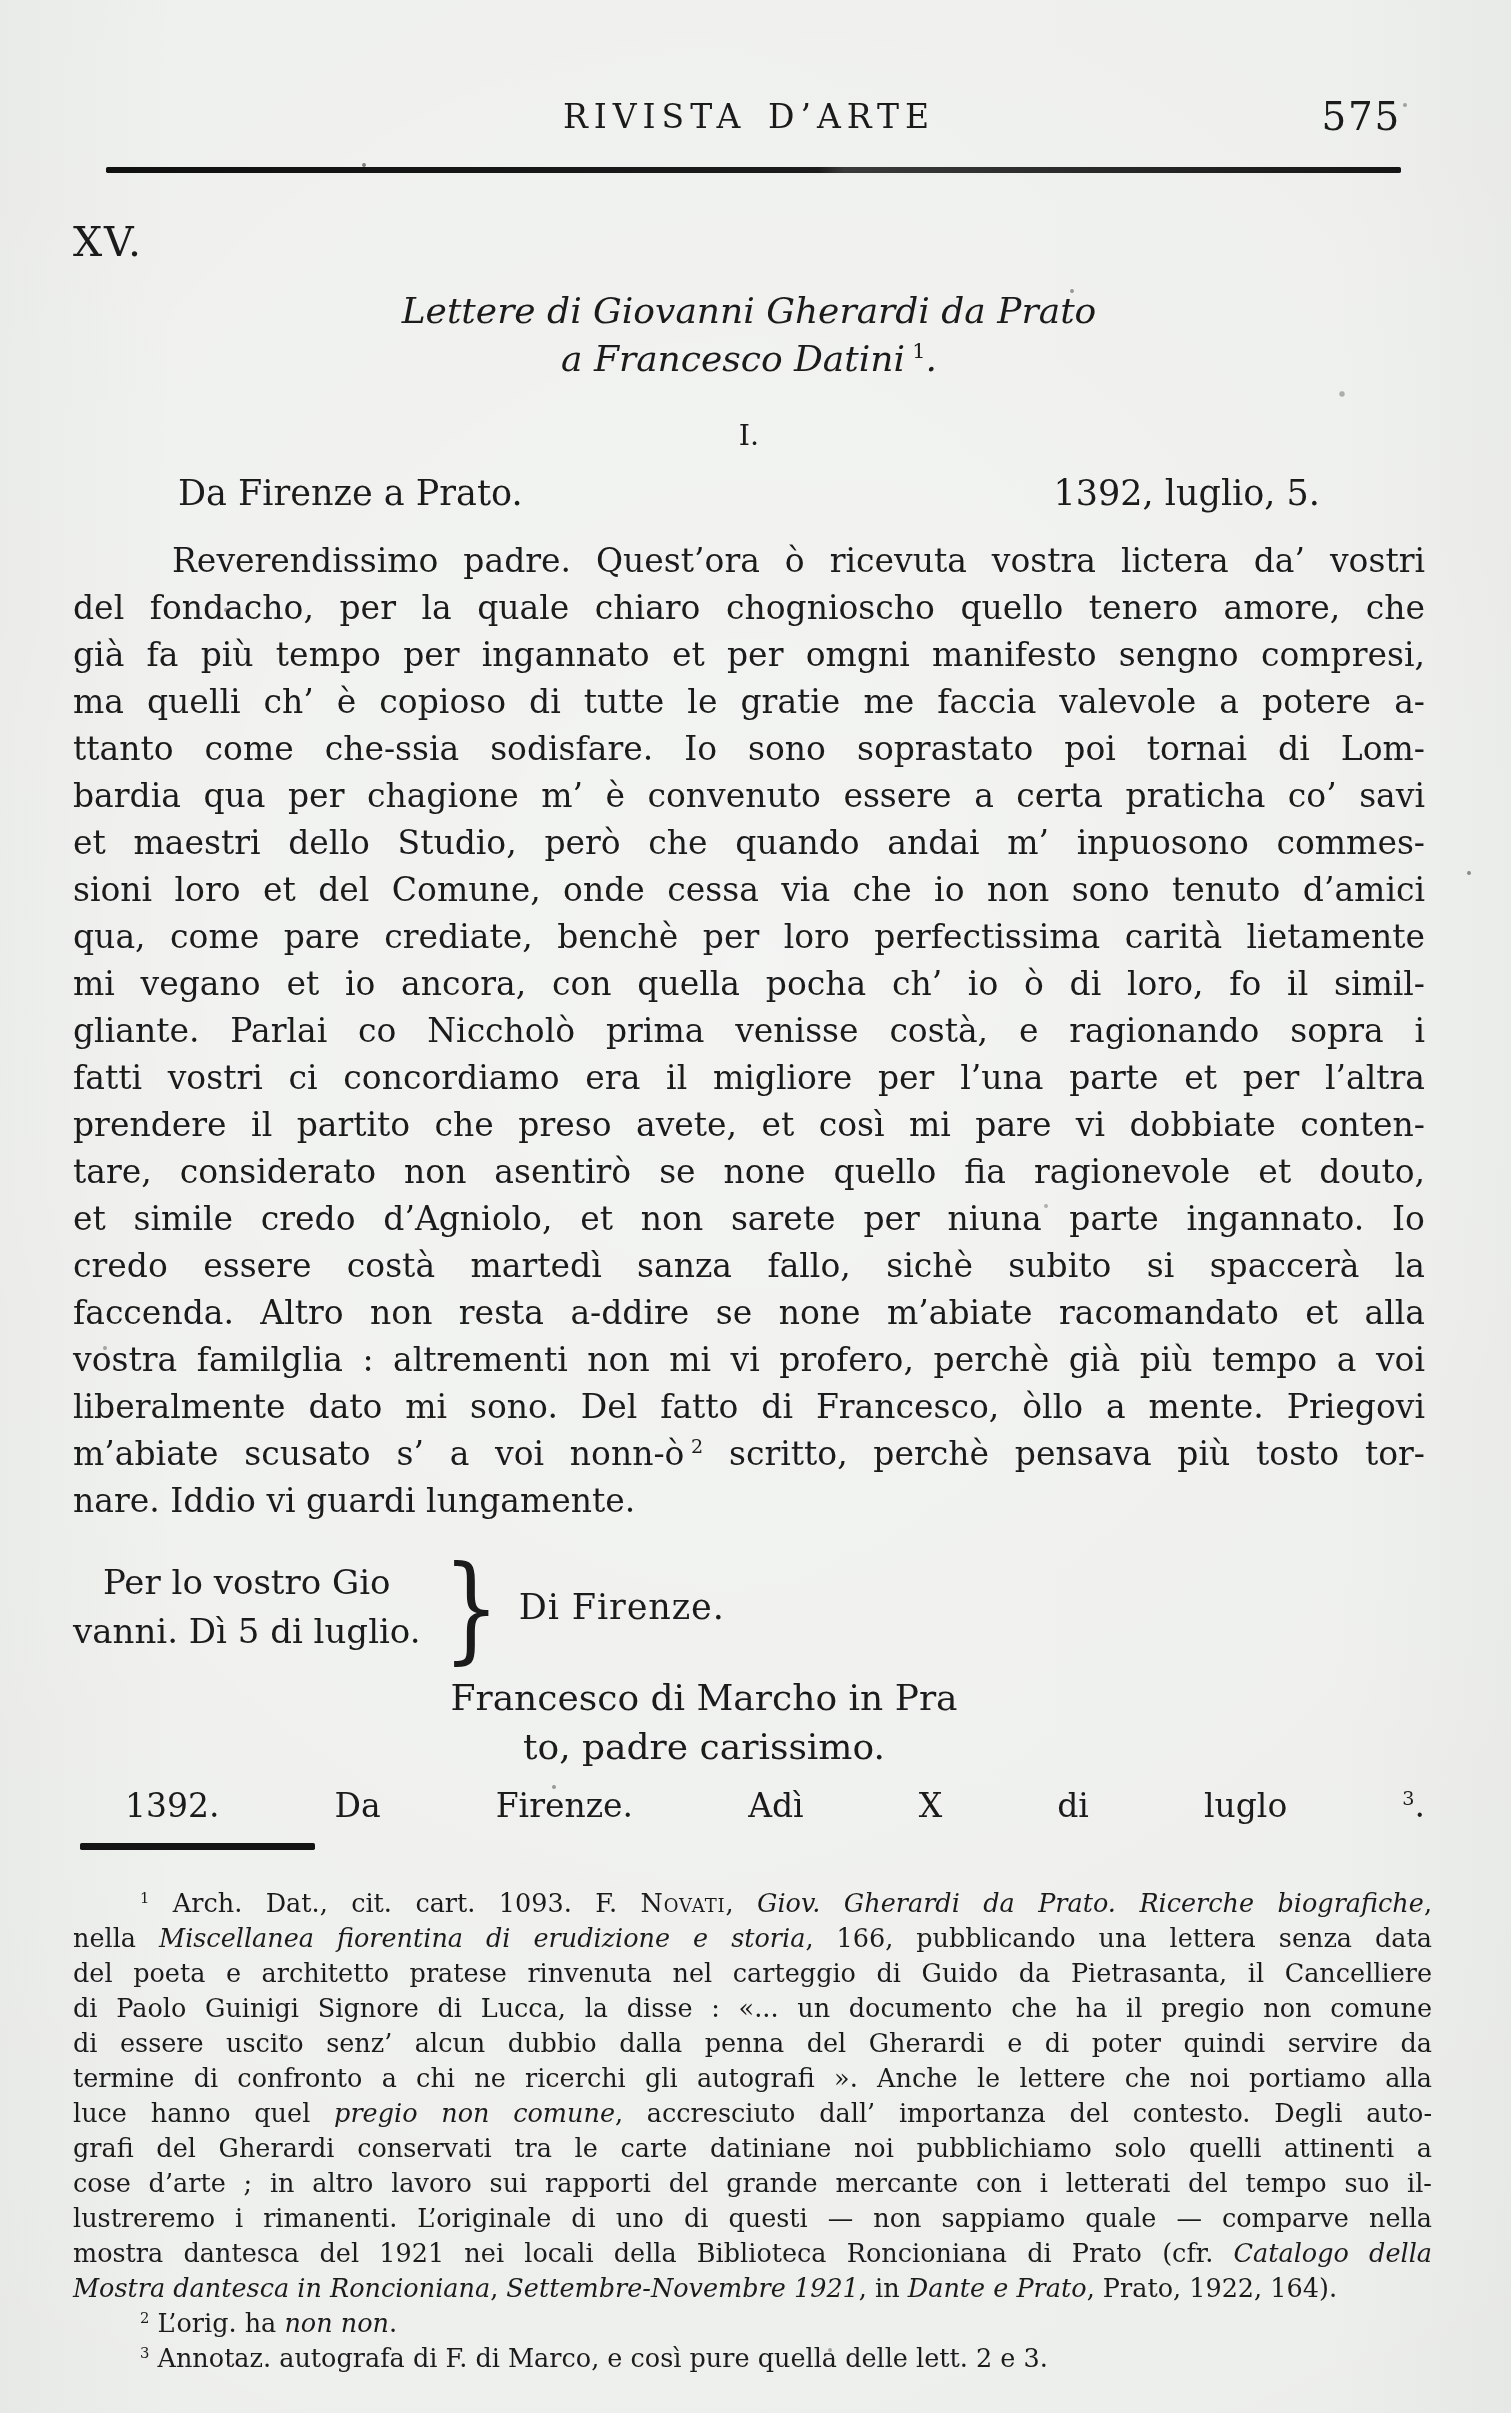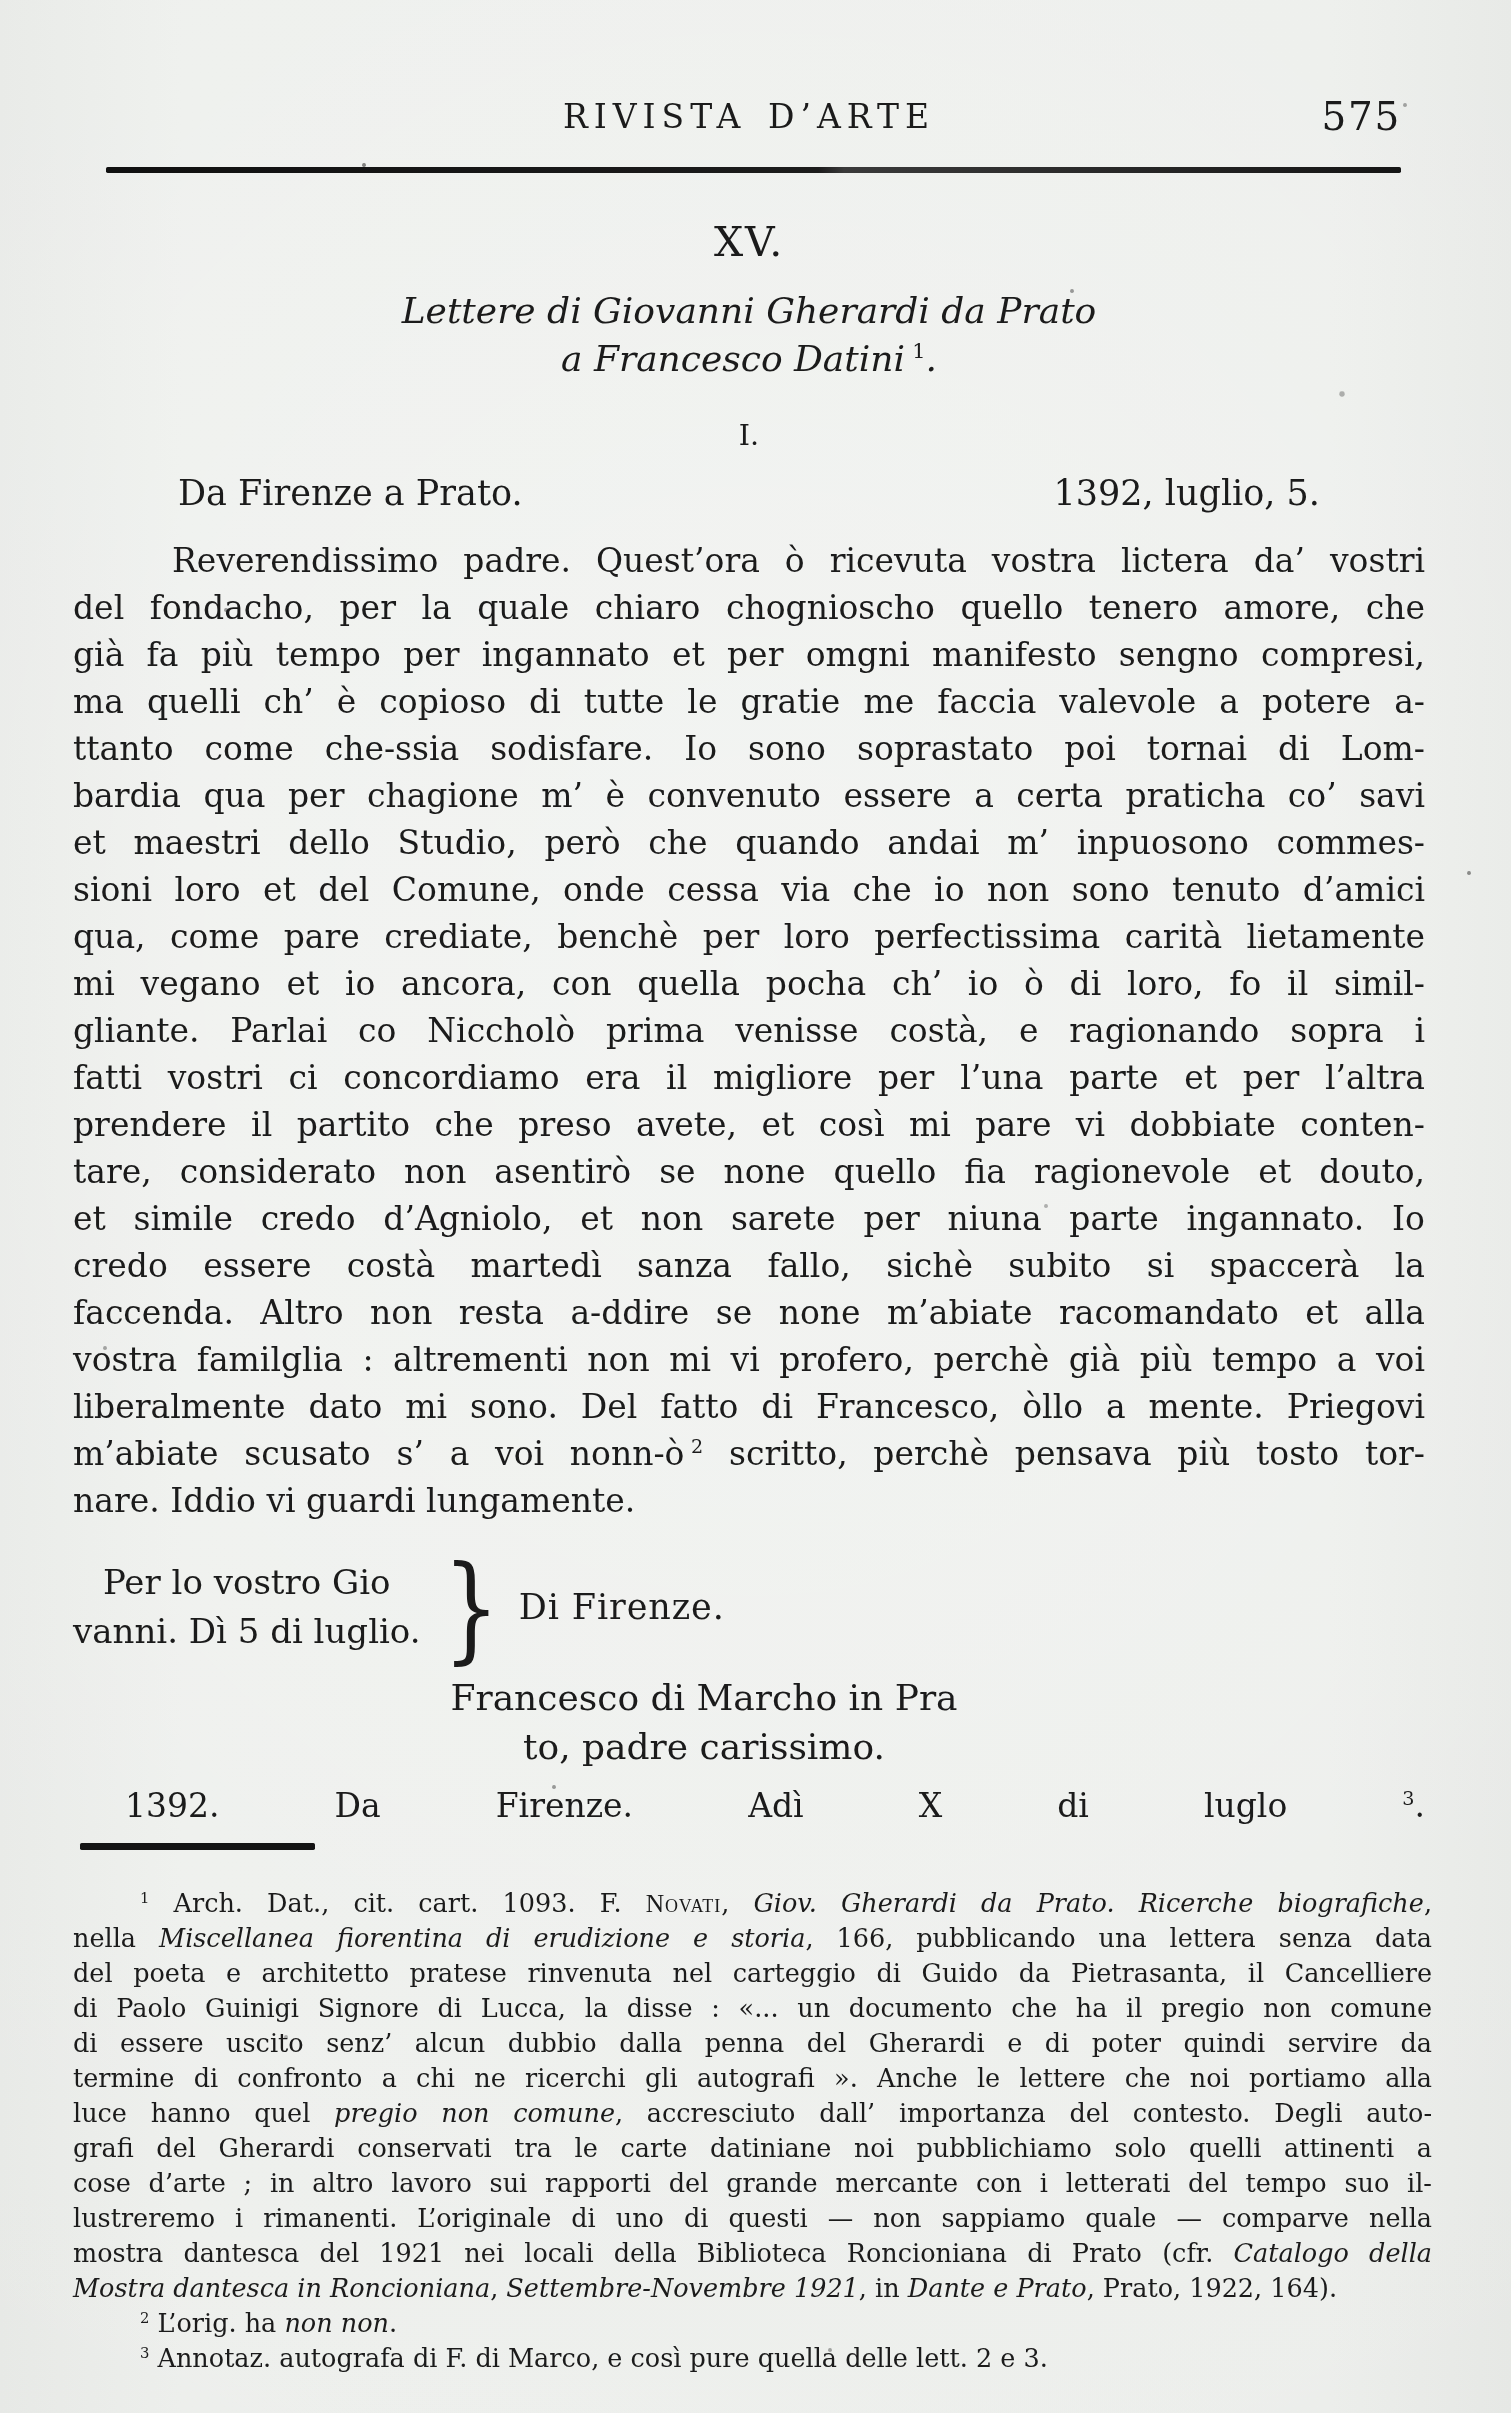--- a/index.html
+++ b/index.html
@@ -11,21 +11,21 @@
       radial-gradient(ellipse 140% 100% at 50% 40%, rgba(255,255,255,0.35), rgba(0,0,0,0) 70%),
       linear-gradient(90deg, #e7e9e6 0%, #edefec 12%, #eceeeb 88%, #e6e8e5 100%),
       #eaece9;
     color:#1b1b1b;
     font-family:"DejaVu Serif","Liberation Serif",serif;
     overflow:hidden;
     box-sizing:border-box;
     padding:97px 86px 16px 73px;
   }
   .it{font-style:italic;}
-  .sc{font-variant:small-caps;letter-spacing:0.9px;font-family:Liberation Serif, serif;}
+  .sc{font-variant:small-caps;letter-spacing:0.9px;}
   sup{font-size:0.58em;vertical-align:super;line-height:0;}
   .tline{white-space:nowrap;}
   .block-justify .tline{white-space:normal;text-align:justify;text-align-last:justify;}
   .block-justify .tline.nj{text-align:left;text-align-last:left;}
   .block-justify .tline.ind{text-indent:99px;}
   .fnblock .tline.ind{text-indent:67px;}
   .center .tline{text-align:center;white-space:normal;}
 
   .header-row{
     display:flex;align-items:baseline;position:relative;height:47px;
@@ -37,21 +37,21 @@
   .page-number{
     position:absolute;right:24px;top:-3.5px;font-size:39px;letter-spacing:1.7px;
   }
   .head-rule{
     margin-top:22.5px;margin-left:33px;margin-right:24px;
     height:6px;
     background:linear-gradient(90deg,#101010 0%,#1c1c1c 55%,#3a3a3a 57%,#151515 100%);
     border-radius:1.7px;
   }
   .section-number{
-    margin-top:45px;text-align:center;font-size:41px;letter-spacing:1.7px;
+    margin-top:45px;font-size:41px;letter-spacing:1.7px;
   }
   .letter-title{
     margin-top:21px;font-size:36px;line-height:48px;
   }
   .letter-index{
     margin-top:36px;text-align:center;font-size:28.5px;
   }
   .dateline{
     margin-top:21px;display:flex;justify-content:space-between;
     font-size:35px;

